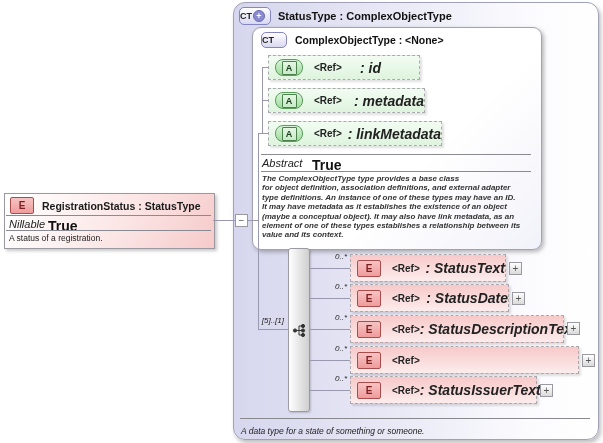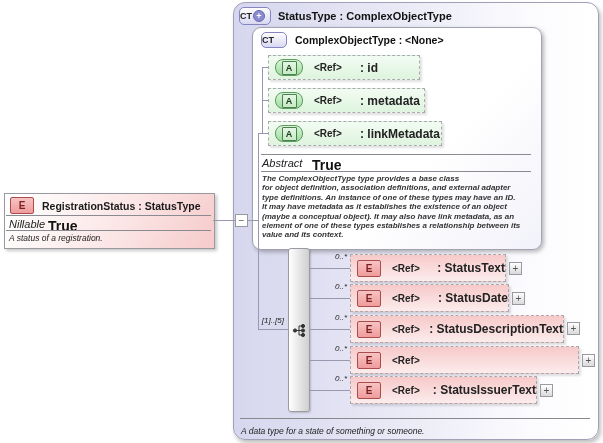--- a/index.html
+++ b/index.html
@@ -73,21 +73,21 @@
 
   
   .chip{
     position:absolute;height:25px;display:flex;align-items:center;
     border:1px dashed #a9a9af;padding-left:6px;box-sizing:border-box;
     box-shadow:2px 2px 2px rgba(0,0,0,0.12);
   }
   .chip-attr{background:linear-gradient(#f2fcf2,#def4de);}
   .chip-elem{height:28px;background:linear-gradient(#f7c9c9,#fcecec);}
   .chip .ref{display:inline-block;width:46px;margin-left:11px;font-size:10px;color:#222;}
-  .chip .nm{font-size:12px;color:#222;white-space:nowrap;}
+  .chip .nm{font-size:14px;color:#222;white-space:nowrap;font-style:italic;}
 
   .plusbox{
     position:absolute;width:13px;height:13px;box-sizing:border-box;
     border:1px solid #99999f;background:linear-gradient(#fefefe,#dadada);
     font-size:10px;line-height:11px;color:#555;text-align:center;
   }
   .minusbox{
     position:absolute;left:235px;top:214px;width:13px;height:13px;box-sizing:border-box;
     border:1px solid #99999f;background:#fff;
     font-size:10px;line-height:11px;color:#555;text-align:center;
@@ -96,21 +96,21 @@
   .seq-bar{
     position:absolute;left:288px;top:248px;width:22px;height:164px;
     border:1px solid #9a9aa2;border-radius:3px;box-sizing:border-box;
     background:linear-gradient(to right,#ffffff,#cfcfcf);
     box-shadow:1px 1px 2px rgba(0,0,0,0.18);
     display:flex;align-items:center;justify-content:center;
   }
   .card-label{font-size:8px;font-style:italic;color:#222;text-align:right;white-space:nowrap;}
   .small-row-label{font-size:11px;font-style:italic;color:#222;}
   .small-row-value{font-size:14px;font-weight:bold;color:#111;}
-  .caption{font-size:8.5px;font-style:italic;color:#222;}
+  .caption{font-size:8.5px;color:#222;}
   .desc{
     font-size:8px;font-style:italic;color:#333;line-height:9.4px;
     white-space:pre-line;
   }
 </style>
 </head>
 <body>
 
 <div class="stage">
 
@@ -180,21 +180,21 @@
   <span class="abs small-row-value" style="left:48px;top:218px;">True</span>
   <div class="hline" style="left:6px;top:230px;width:205px;"></div>
   <span class="abs caption" style="left:9px;top:233px;">A status of a registration.</span>
 
   <div class="line" style="left:213px;top:220px;width:22px;height:1px;"></div>
   <div class="minusbox">−</div>
   <div class="line" style="left:248px;top:220px;width:10px;height:1px;"></div>
   <div class="line" style="left:258px;top:133px;width:1px;height:197px;"></div>
   <div class="line" style="left:258px;top:329px;width:30px;height:1px;"></div>
 
-  <span class="abs card-label" style="left:240px;top:316px;width:44px;">[1]..[5]</span>
+  <span class="abs card-label" style="left:240px;top:316px;width:44px;">[5]..[1]</span>
 
   <div class="seq-bar">
     <svg width="15" height="15" viewBox="0 0 15 15">
       <g stroke="#333" stroke-width="1" fill="#333">
         <line x1="3" y1="7.5" x2="7" y2="7.5"></line>
         <line x1="7" y1="3" x2="7" y2="12"></line>
         <line x1="7" y1="3" x2="11" y2="3"></line>
         <line x1="7" y1="7.5" x2="11" y2="7.5"></line>
         <line x1="7" y1="12" x2="11" y2="12"></line>
         <circle cx="3" cy="7.5" r="1.6"></circle>

